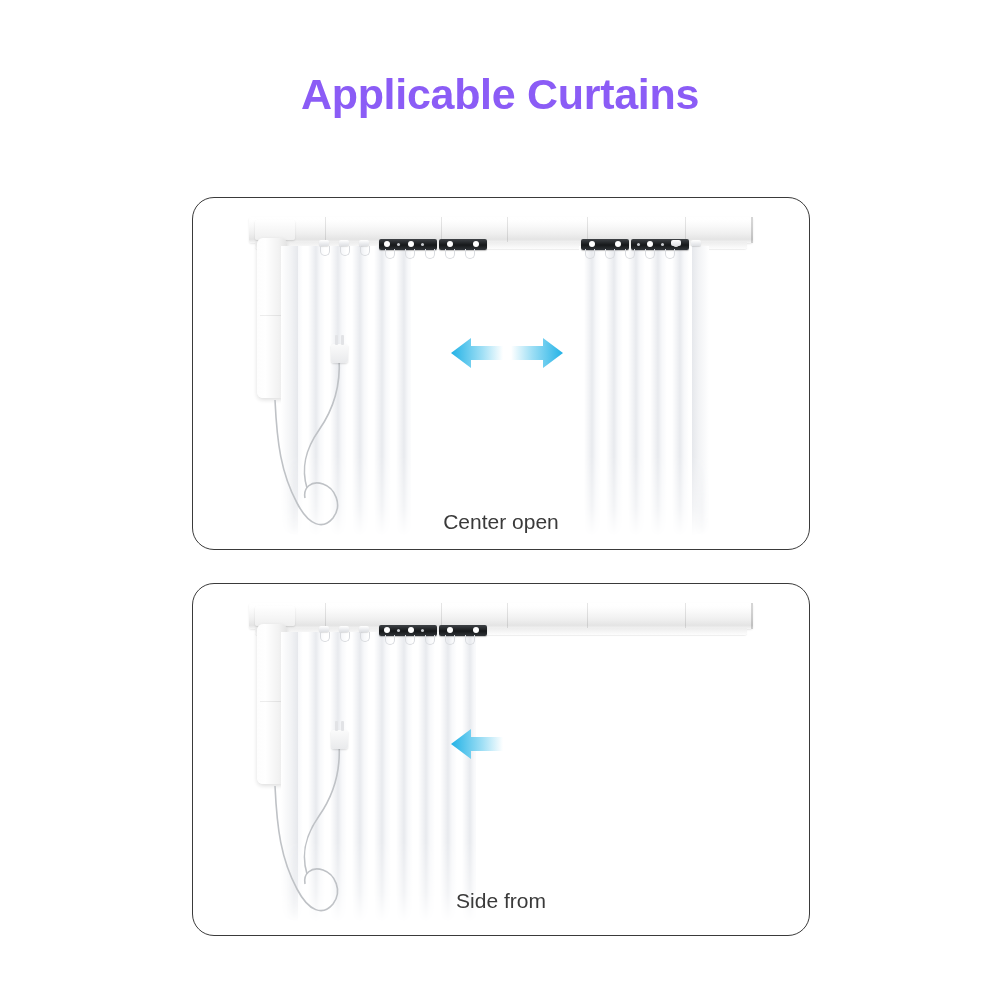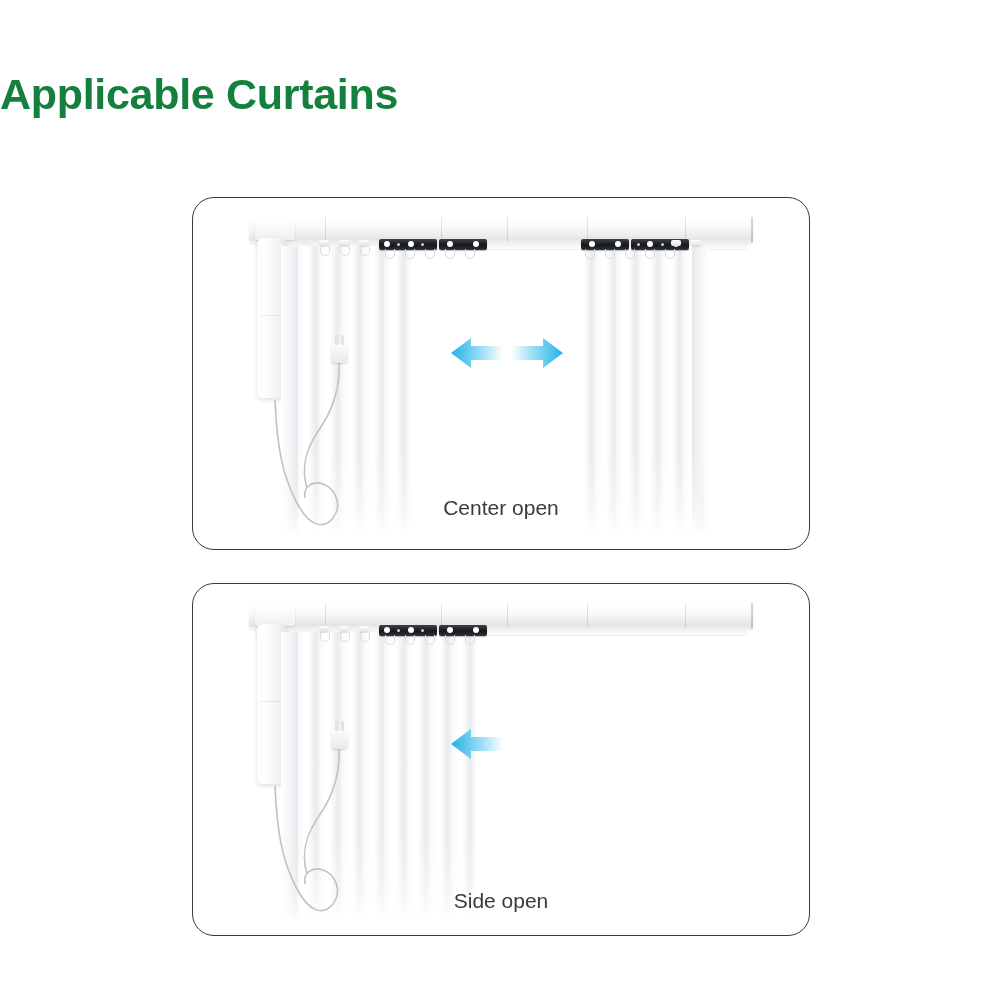--- a/index.html
+++ b/index.html
@@ -9,24 +9,25 @@
     font-family:"Liberation Sans", sans-serif;
     color:#333333;
     overflow:hidden;
     position:relative;
   }
   .page{position:absolute;inset:0;}
 
   
   .title{
     position:absolute;top:68px;left:0;width:1000px;
+    text-align:center;
     font-size:43px;line-height:52px;
     font-weight:bold;
     letter-spacing:-0.3px;
-    color:#15803d;
+    color:#8b5cf6;
   }
   .subtitle{
     position:absolute;top:143px;left:0;width:1000px;
     text-align:center;
     font-size:21px;line-height:30px;
     font-weight:400;
     color:#3a3a3a;
   }
 
   
@@ -243,21 +244,21 @@
           <linearGradient id="gradR1" x1="0" y1="0" x2="1" y2="0">
             <stop offset="0%" stop-color="#ffffff"></stop>
             <stop offset="40%" stop-color="#9fdff5"></stop>
             <stop offset="100%" stop-color="#22b2e6"></stop>
           </linearGradient>
         </defs>
         <path d="M52 17 L32 2 L32 10 L0 10 L0 24 L32 24 L32 32 Z" fill="url(#gradR1)"></path>
       </svg>
 
     </div>
-    <div class="caption" style="top:296px;">Center open</div>
+    <div class="caption" style="top:310px;">Center open</div>
   </div>
 
   <div class="panel" id="panel-side">
     <div class="scene">
 
       <div class="rail" style="left:56px;top:19px;width:504px;">
         <div class="rail-top-hi"></div>
         <div class="rail-seg" style="left:76px;"></div>
         <div class="rail-seg" style="left:192px;"></div>
         <div class="rail-seg" style="left:258px;"></div>
@@ -310,16 +311,16 @@
           <linearGradient id="gradL2" x1="1" y1="0" x2="0" y2="0">
             <stop offset="0%" stop-color="#ffffff"></stop>
             <stop offset="40%" stop-color="#9fdff5"></stop>
             <stop offset="100%" stop-color="#22b2e6"></stop>
           </linearGradient>
         </defs>
         <path d="M0 17 L20 2 L20 10 L52 10 L52 24 L20 24 L20 32 Z" fill="url(#gradL2)"></path>
       </svg>
 
     </div>
-    <div class="caption" style="top:303px;">Side open</div>
+    <div class="caption" style="top:303px;">Side from</div>
   </div>
 
 </div>
 
 </body></html>

